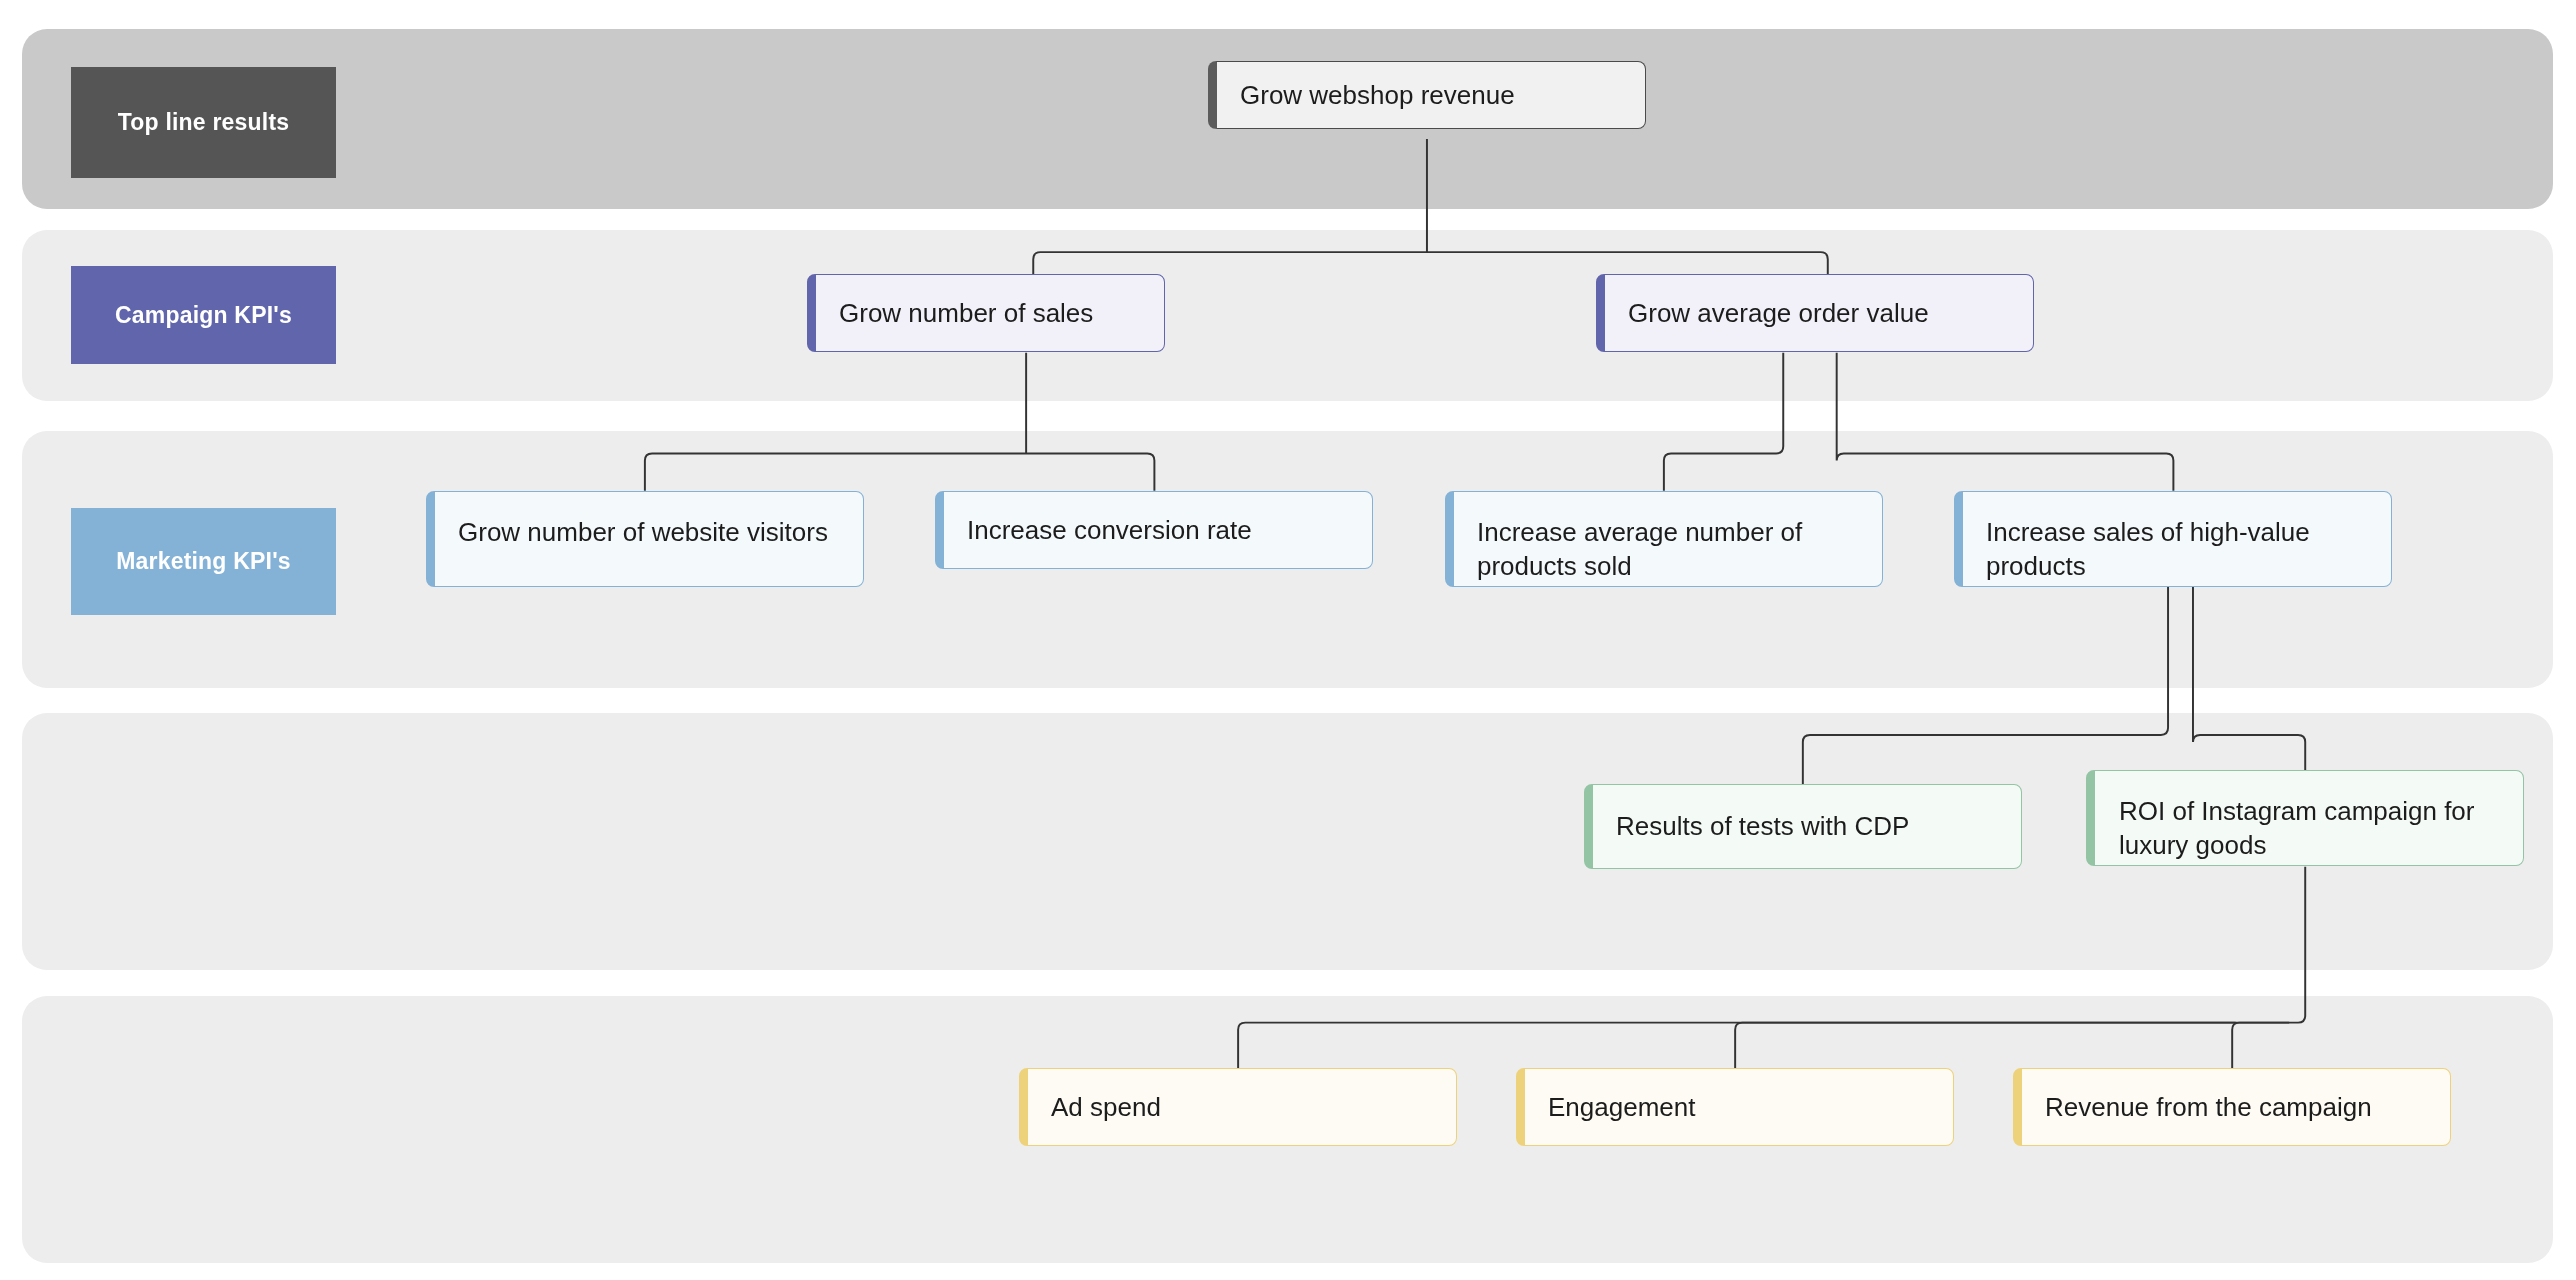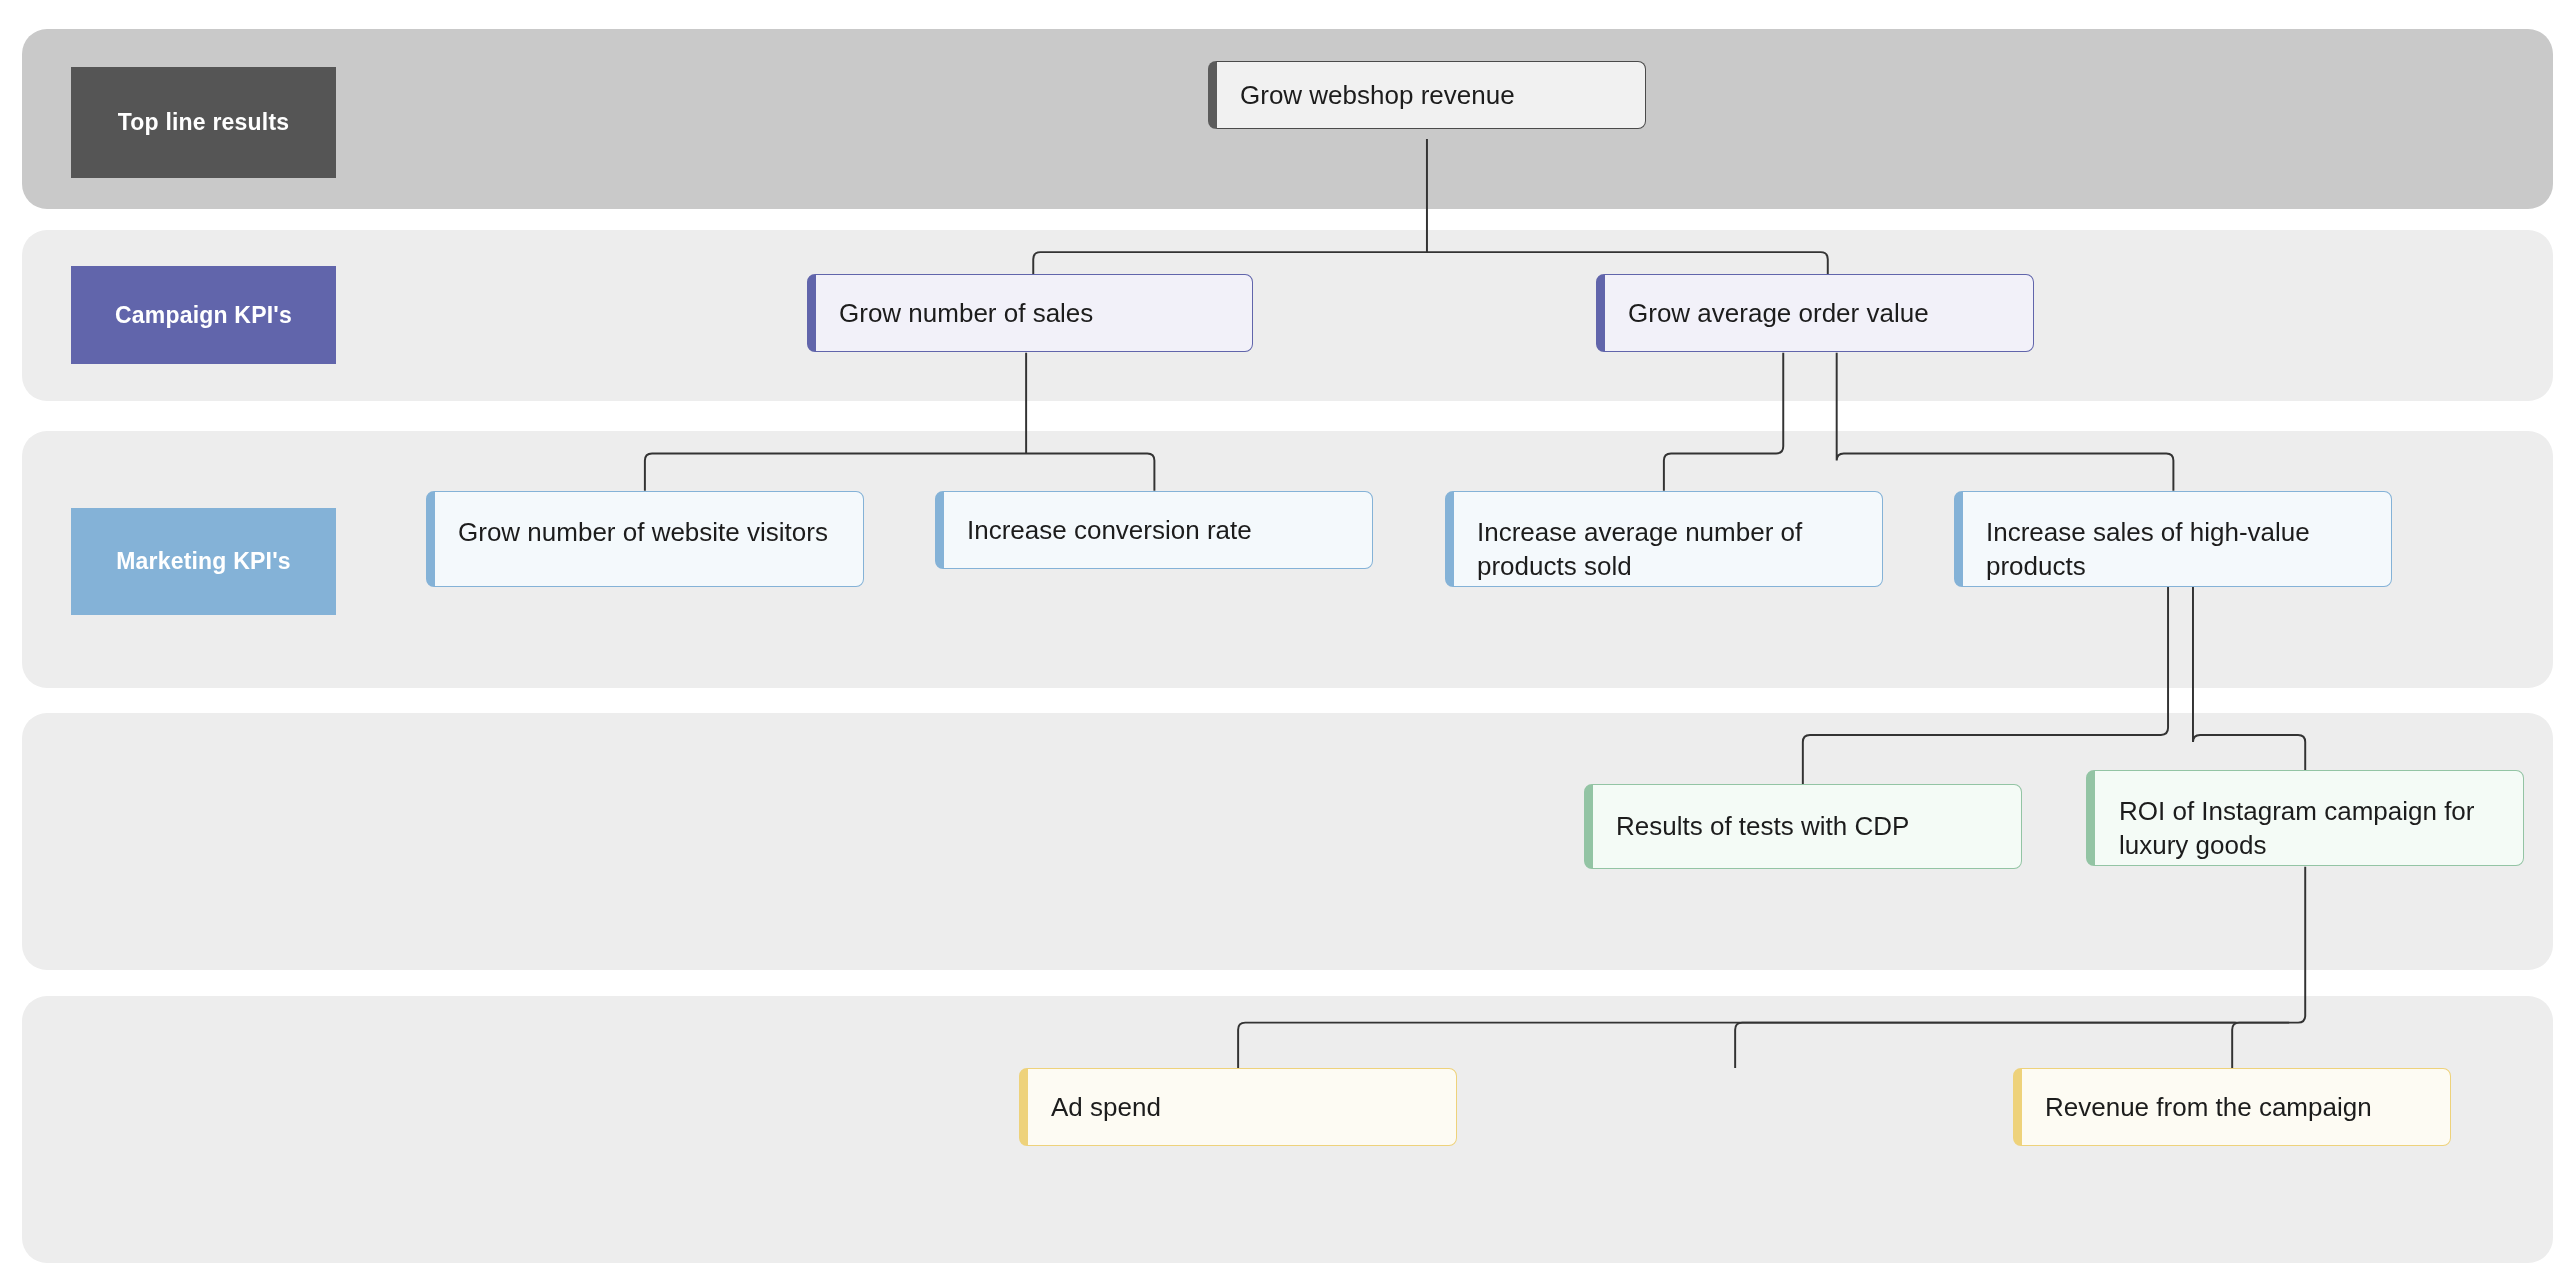--- a/index.html
+++ b/index.html
@@ -117,21 +117,21 @@
   
   .node.lvl-campaign {
     background: #fdfbf3;
     border: 1.4px solid #eed27b;
     border-left: 9.8px solid #eed27b;
   }
 
   
   #n-revenue      { left: 1208px; top: 61px;   width: 438px; height: 68px; }
 
-  #n-sales        { left: 807px;  top: 274px;  width: 446px; height: 78px; }
+  #n-sales        { left: 807px;  top: 274px;  width: 358px; height: 78px; }
   #n-aov          { left: 1596px; top: 274px;  width: 438px; height: 78px; }
 
   #n-visitors     { left: 426px;  top: 491px;  width: 438px; height: 96px; }
   #n-conversion   { left: 935px; top: 491px;  width: 438px; height: 78px;  align-items:center; padding-top:0; }
   #n-avgprod      { left: 1445px; top: 491px;  width: 438px; height: 96px; }
   #n-highvalue    { left: 1954px; top: 491px;  width: 438px; height: 96px; }
 
   #n-cdp          { left: 1584px; top: 784px;  width: 438px; height: 85px; }
   #n-roi          { left: 2086px; top: 770px;  width: 438px; height: 96px; }
 
@@ -200,18 +200,21 @@
   <div id="n-cdp" class="node lvl-project">
     <span class="node-text">Results of tests with CDP</span>
   </div>
   <div id="n-roi" class="node lvl-project two-line">
     <span class="node-text">ROI of Instagram campaign for luxury goods</span>
   </div>
 
   <div id="n-adspend" class="node lvl-campaign">
     <span class="node-text">Ad spend</span>
   </div>
+  <div id="n-engagement" class="node lvl-campaign">
+    <span class="node-text">Engagement</span>
+  </div>
   <div id="n-campaignrev" class="node lvl-campaign">
     <span class="node-text">Revenue from the campaign</span>
   </div>
 
 </div>
 
 
 </body></html>

